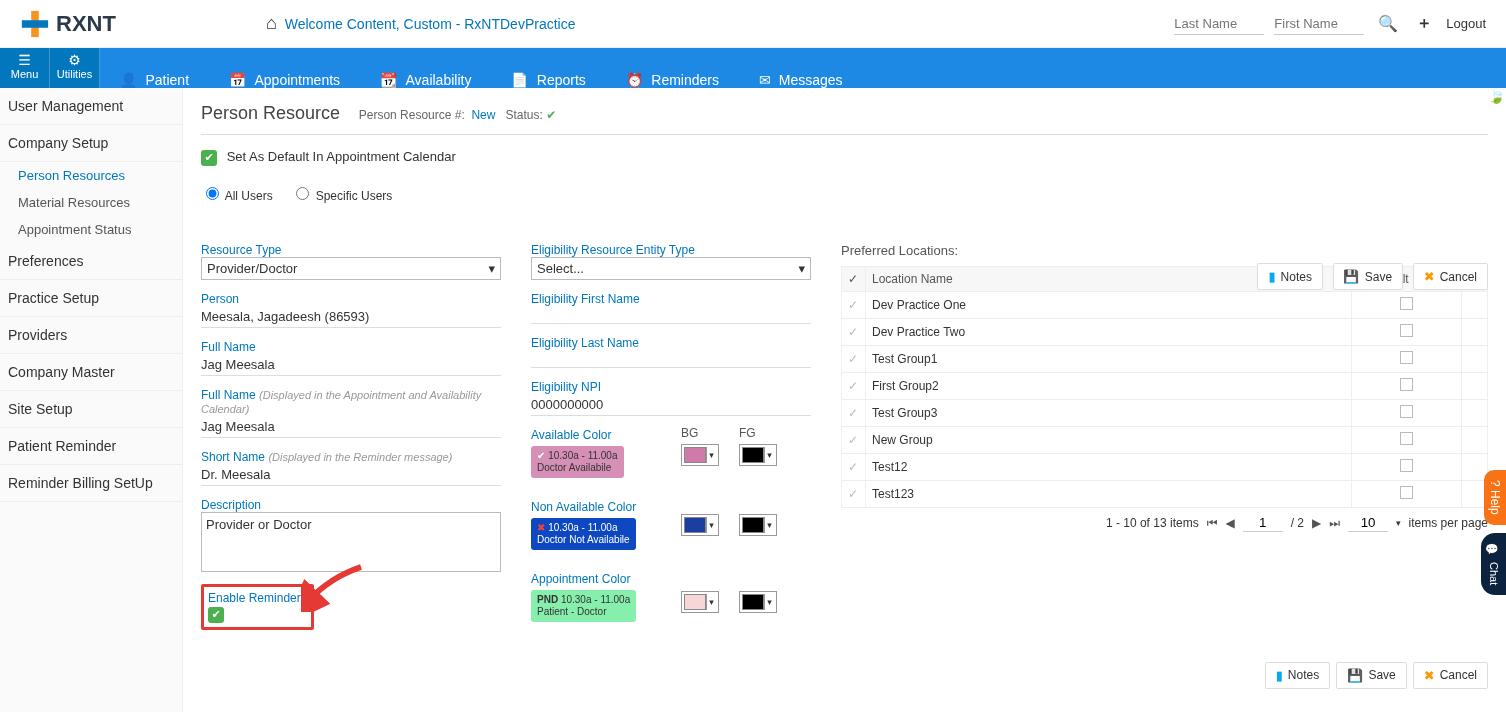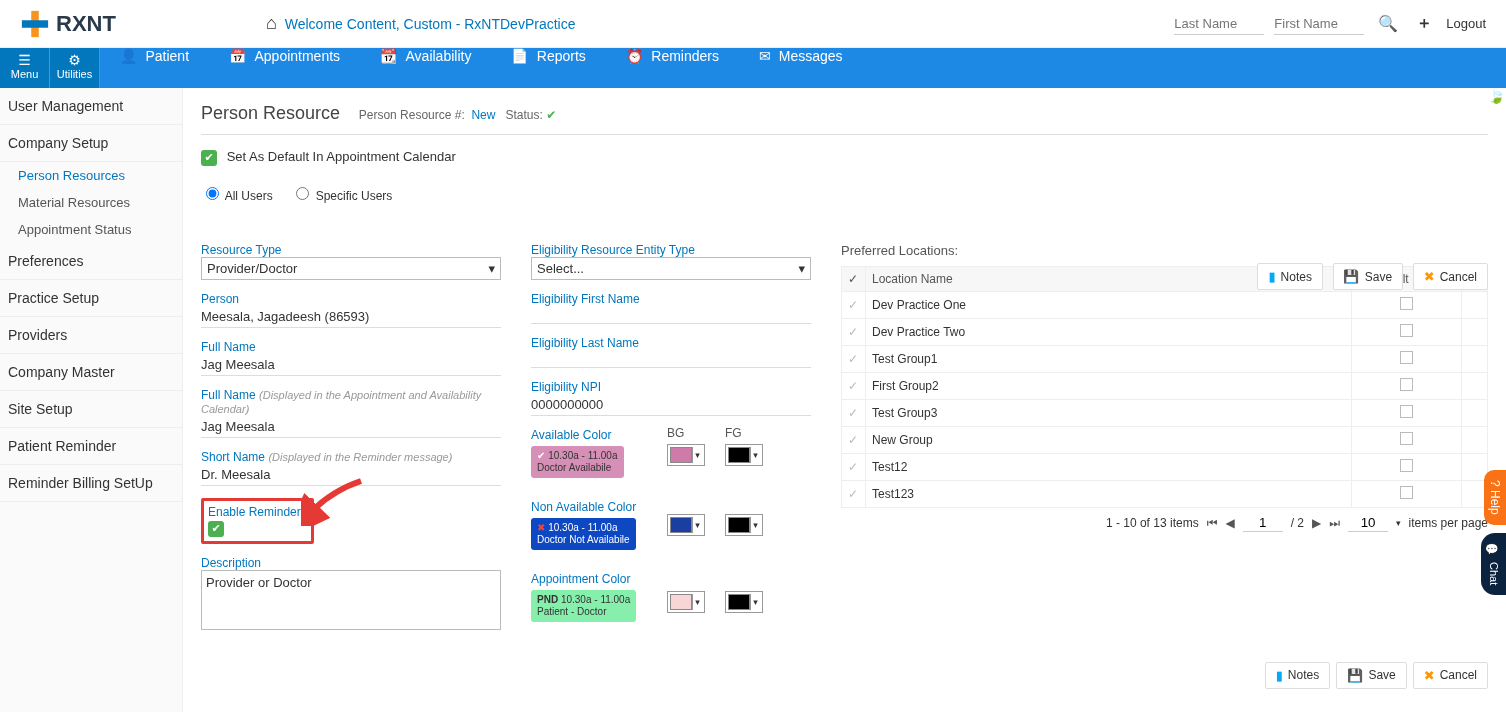--- a/index.html
+++ b/index.html
@@ -36,21 +36,21 @@
 .home-icon { color:#333; font-size:18px; }
 .welcome-link { color: var(--blue); font-size:14px; }
 .top-right { margin-left:auto; display:flex; align-items:center; gap:10px; }
 .search-input { border:none; border-bottom:1px solid #ccc; width:90px; font-size:13px; padding:3px 0; color:#666; }
 .icon-btn-top { font-size:16px; color:#333; padding:4px; cursor:pointer; font-weight:bold; }
 .logout-txt { font-size:13px; color:#333; }
 
 .menu-strip { height:40px; background:#fff; display:flex; }
 .util-box { width:50px; background:var(--blue); color:#fff; text-align:center; padding:4px 0; font-size:11px; border-right:1px solid rgba(255,255,255,0.25);}
 .util-box .ui { font-size:14px; display:block; }
-.toolbar { flex:1; background:var(--toolbar-bg); display:flex; align-items:flex-start; }
+.toolbar { flex:1; background:var(--toolbar-bg); display:flex; align-items:flex-end; }
 .toolbar .tb-item { color:#fff; padding:0 20px; display:flex; align-items:center; gap:8px; cursor:pointer; font-size:14px; }
 .toolbar .tb-item .ti-icon { font-size:14px; }
 
 .body-wrap { display:flex; }
 .left-sidebar { width:183px; background:#fafafa; border-right:1px solid #eee; }
 .sb-group-title { padding:10px 8px; font-size:14px; color:#333; border-bottom:1px solid #eee; cursor:pointer; }
 .sb-sub { padding:6px 8px 6px 18px; font-size:13px; color:#555; cursor:pointer; }
 .sb-sub.active { color:var(--blue); }
 
 .main { flex:1; padding:15px 18px 30px; position:relative; }
@@ -231,37 +231,37 @@
         </div>
         <div class="field">
           <span class="field-label"><span>Full Name</span> <span class="field-hint">(Displayed in the Appointment and Availability Calendar)</span></span>
           <div class="field-value">Jag Meesala</div>
         </div>
         <div class="field">
           <span class="field-label"><span>Short Name</span> <span class="field-hint">(Displayed in the Reminder message)</span></span>
           <div class="field-value">Dr. Meesala</div>
         </div>
         <div class="field">
+          <span class="field-label">Description</span>
+          <div class="textarea">Provider or Doctor</div>
+        </div>
+        <div class="field">
           <div class="highlight-box">
             <span class="field-label" style="display:block;">Enable Reminders</span>
             <span class="chk-box" style="margin-top:2px;">✔</span>
           </div>
           <svg class="red-arrow" width="70" height="50" style="position:absolute;left:100px;top:-22px;">
             <defs>
                 <marker id="ah" markerWidth="10" markerHeight="10" refX="2" refY="3" orient="auto">
                   <path d="M0,0 L0,6 L8,3 z" fill="#e53935"></path>
                 </marker>
               </defs>
             <path d="M60,5 Q30,15 8,38" stroke="#e53935" stroke-width="6" fill="none" marker-end="url(#ah)"></path>
           </svg>
         </div>
-        <div class="field">
-          <span class="field-label">Description</span>
-          <div class="textarea">Provider or Doctor</div>
-        </div>
       </div>
 
       <div class="col2">
         <div class="field">
           <span class="field-label">Eligibility Resource Entity Type</span>
           <div class="select">
               <span>Select...</span>
               <span>▾</span>
             </div>
         </div>
@@ -271,21 +271,21 @@
         </div>
         <div class="field">
           <span class="field-label">Eligibility Last Name</span>
           <div class="field-value"></div>
         </div>
         <div class="field">
           <span class="field-label">Eligibility NPI</span>
           <div class="field-value">0000000000</div>
         </div>
 
-        <div style="display:flex;gap:26px;">
+        <div style="display:flex;gap:40px;">
           <div style="width:110px;">
             <div class="field">
               <span class="field-label">Available Color</span>
               <span class="color-chip" id="avail-chip" style="background: rgb(214, 143, 182);">
                 <span style="color:#fff;">✔ </span><span>10.30a - 11.00a</span><br><span>Doctor Availabile</span>
               </span>
             </div>
             <div class="field" style="margin-top:22px;">
               <span class="field-label">Non Available Color</span>
               <span class="color-chip" id="nonavail-chip" style="color: rgb(255, 255, 255); background: rgb(13, 71, 194);">

